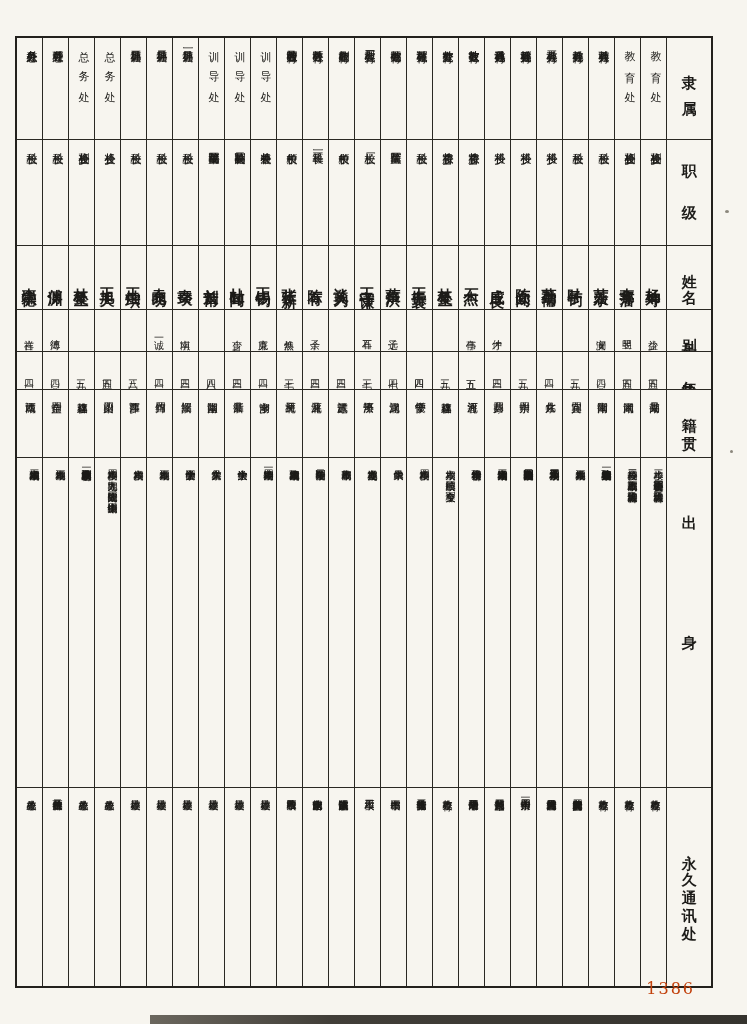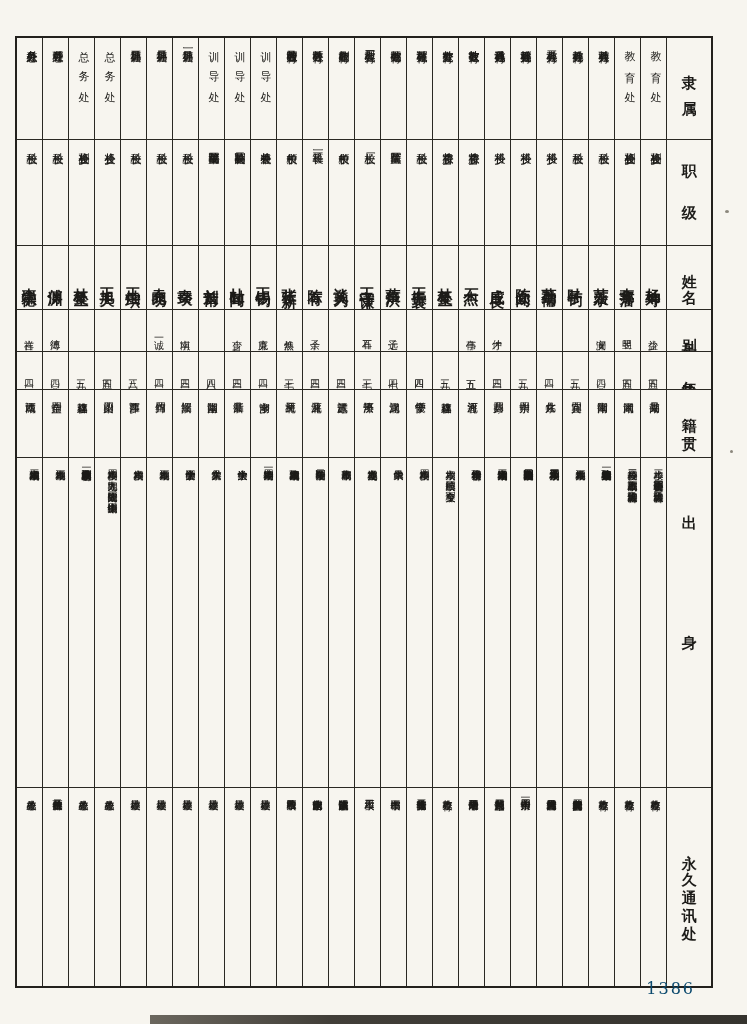--- a/index.html
+++ b/index.html
@@ -54,21 +54,21 @@
   .hs-rank { letter-spacing:40px; }
   .hs-name { letter-spacing:16px; }
   .hs-alias{ letter-spacing:5px; }
   .hs-age  { letter-spacing:2px; }
   .hs-origin{ letter-spacing:18px; }
   .hs-bg   { letter-spacing:120px; }
   .hs-addr { letter-spacing:18px; }
   .page-number {
     position:absolute; right:52px; bottom:26px;
     font-family:"DejaVu Serif", serif; font-size:16px;
-    letter-spacing:2px; color:#0c4a6e;
+    letter-spacing:2px; color:#c2410c;
   }
   .scan-edge {
     position:absolute; bottom:0; left:150px; right:0; height:9px;
     background:linear-gradient(90deg,#6b675e,#413e38 30%,#35332e);
   }
   .scan-speck { position:absolute; background:#8b877c; border-radius:50%; }
 </style>
 </head>
 <body>
 

